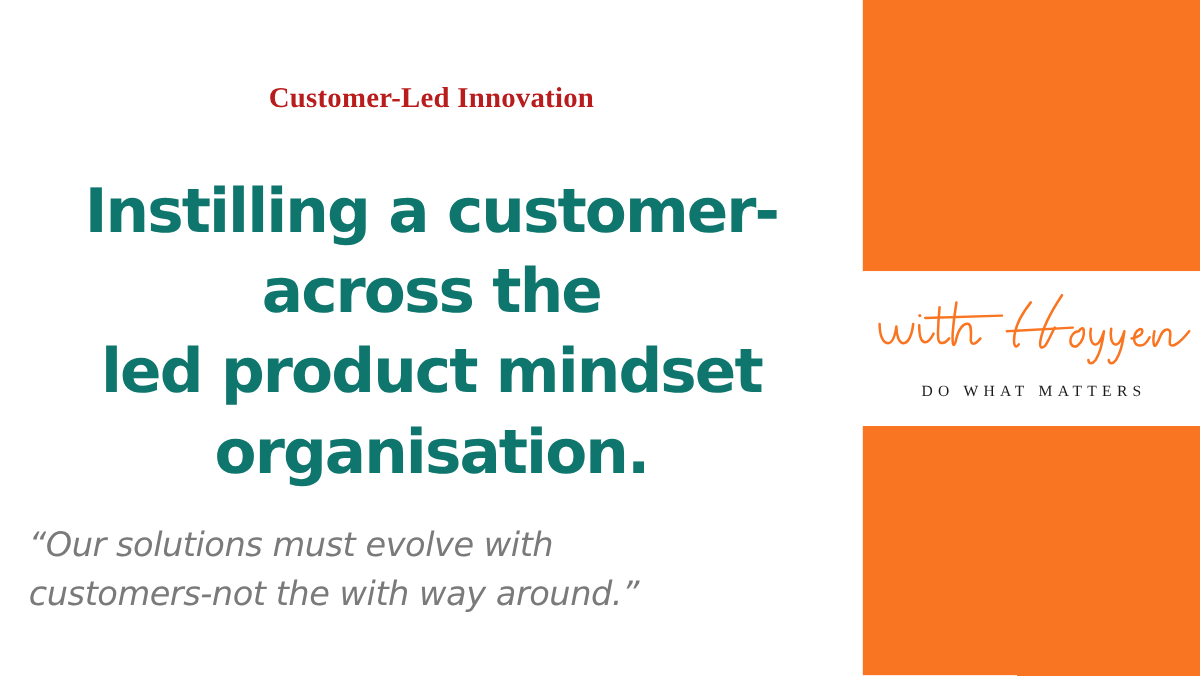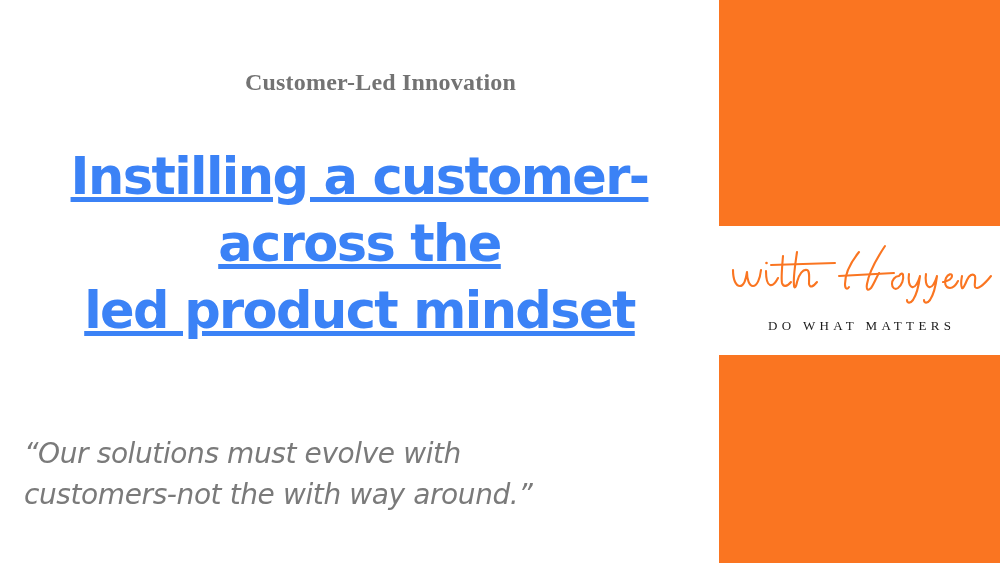--- a/index.html
+++ b/index.html
@@ -32,23 +32,22 @@
   .eyebrow {
     position: absolute;
     left: 0;
     top: 69px;
     width: 719px;
     text-align: center;
     font-family: "Liberation Serif", "DejaVu Serif", serif;
     font-weight: bold;
     font-size: 24px;
     letter-spacing: 0.2px;
-    color: #737373;
+    color: #b91c1c;
     line-height: 1.1;
-    padding-left: 21px;
   }
 
   .headline {
     position: absolute;
     left: 0;
     top: 143px;
     width: 719px;
     text-align: center;
     font-family: "DejaVu Sans", "Liberation Sans", sans-serif;
     font-weight: bold;
@@ -145,24 +144,25 @@
 </style>
 </head>
 <body>
 
 <div class="slide" style="background: rgb(255, 255, 255);">
 
   <div class="content">
 
     <div class="eyebrow">Customer-Led Innovation</div>
 
-    <div class="headline" style="color: #3b82f6; text-decoration: underline;">
+    <div class="headline" style="color: #0f766e;">
       <span class="hl-line">Instilling a customer-</span>
       <span class="hl-line">across the</span>
       <span class="hl-line">led product mindset</span>
+      <span class="hl-line">organisation.</span>
     </div>
 
     <div class="quote" style="color: rgb(122, 122, 122);">
       <span class="q-line">“Our solutions must evolve with</span>
       <span class="q-line">customers-not the with way around.”</span>
     </div>
 
   </div>
 
   <div class="brand-panel">

